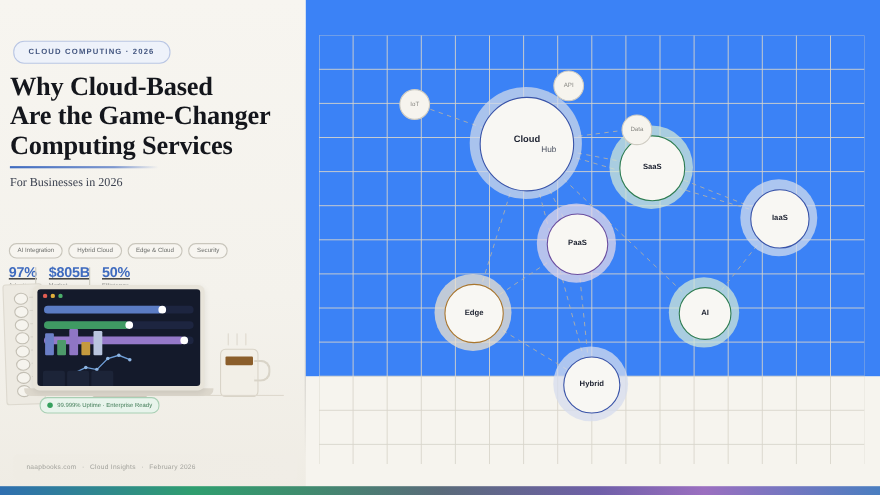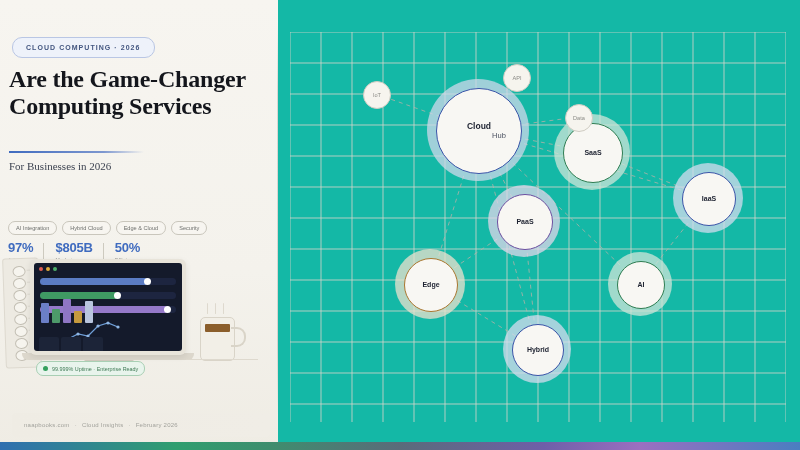--- a/index.html
+++ b/index.html
@@ -34,21 +34,21 @@
 
   .body-copy{position:absolute;left:9px;top:181px;width:150px;font-size:7.2px;
              line-height:11.4px;color:#8d8e8a;}
   .body-copy span{display:block;white-space:nowrap;}
 
   .chips{position:absolute;left:8px;top:221px;display:flex;gap:5px;}
   .chip{height:12px;padding:0 7px;display:flex;align-items:center;border:1px solid #c9c6bc;
         border-radius:7px;background:#f7f5f0;color:#6d6f6c;font-size:5.6px;white-space:nowrap;}
 
   .stats{position:absolute;left:8px;top:241px;display:flex;align-items:flex-start;}
-  .stat{position:relative;padding-right:11px;margin-right:11px;}
+  .stat{position:relative;margin-right:11px;text-decoration:underline;}
   .stat:not(:last-child):after{content:"";position:absolute;right:0;top:2px;width:1px;height:17px;
         background:#cdcabf;}
   .stat .v{font-size:13px;font-weight:700;color:#3f6bbf;line-height:14px;letter-spacing:-.2px;}
   .stat .l{font-size:5.2px;color:#9a9a95;margin-top:2px;letter-spacing:.2px;}
 
   
   .notebook{position:absolute;left:4px;top:258px;width:34px;height:108px;
             background:#edeae2;border:1px solid #ddd9cf;border-radius:3px;
             transform:rotate(-2deg);}
   .notebook .ring{position:absolute;left:9px;width:11px;height:9px;border:1.1px solid #c3bfb4;
@@ -83,21 +83,21 @@
   .steam{position:absolute;top:303px;width:1.2px;height:11px;background:#ded9ce;border-radius:1px;}
   .deskline{position:absolute;left:186px;top:359px;width:72px;height:1.4px;background:#ded9ce;}
 
   .footer{position:absolute;left:12px;top:413px;width:258px;height:24px;border-radius:4px;
           background:linear-gradient(90deg,#efece4 0%,#f0ede6 100%);
           display:flex;align-items:center;padding-left:12px;box-sizing:border-box;
           color:#a2a29c;font-size:6px;letter-spacing:.25px;}
   .footer .dot{margin:0 5px;}
 
   
-  .right{position:absolute;left:278px;top:0;width:522px;height:450px;background:#14b8a6;}
+  .right{position:absolute;left:278px;top:0;width:522px;height:342px;background:#3b82f6;}
   .canvas{position:absolute;left:12px;top:32px;width:496px;height:390px;overflow:hidden;}
   .node{position:absolute;border-radius:50%;display:flex;align-items:center;justify-content:center;
         flex-direction:column;text-align:center;}
   .halo{position:absolute;border-radius:50%;}
   .ring{position:absolute;border-radius:50%;background:#f8f7f3;}
   .nlabel{position:relative;z-index:3;font-weight:700;line-height:1.12;color:#1d2230;}
   .nsub{position:relative;z-index:3;font-weight:400;color:#4a5160;padding-left:40px;}
   .sat{position:absolute;border-radius:50%;background:#f6f4ee;border:1px solid #cfccc2;
        display:flex;align-items:center;justify-content:center;color:#8a8a85;font-size:5.6px;}
 
@@ -107,20 +107,21 @@
 </head>
 <body>
 
 <div class="page">
 
   <div class="left">
 
     <div class="kicker">CLOUD COMPUTING  ·  2026</div>
 
     <div class="headline">
+      <span>Why Cloud-Based</span>
       <span>Are the Game-Changer</span>
       <span>Computing Services</span>
     </div>
 
     <div class="rule"></div>
 
     <div class="subhead">For Businesses in 2026</div>
 
 
     <div class="chips">

